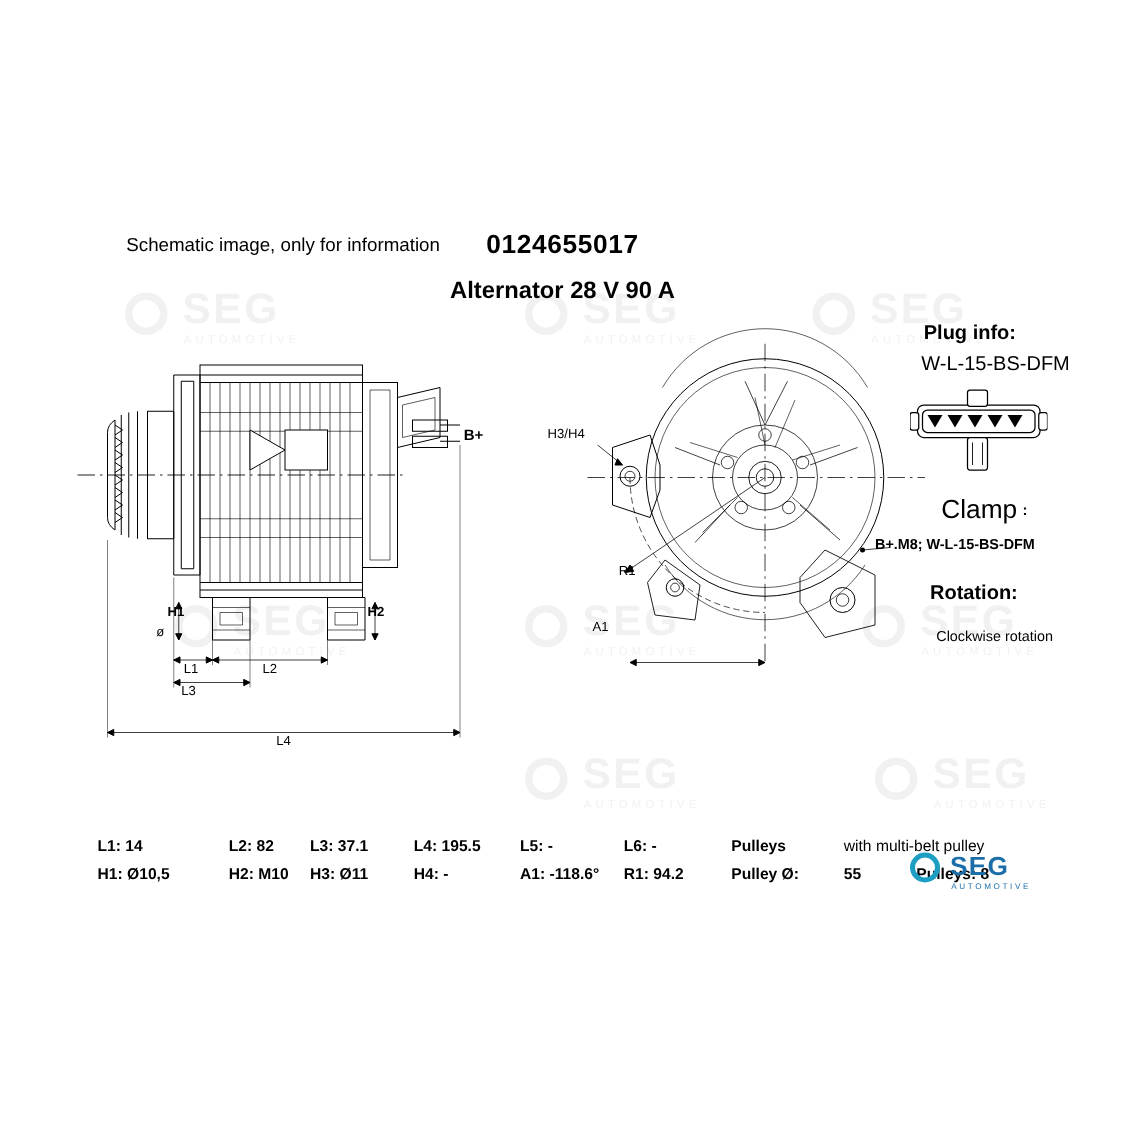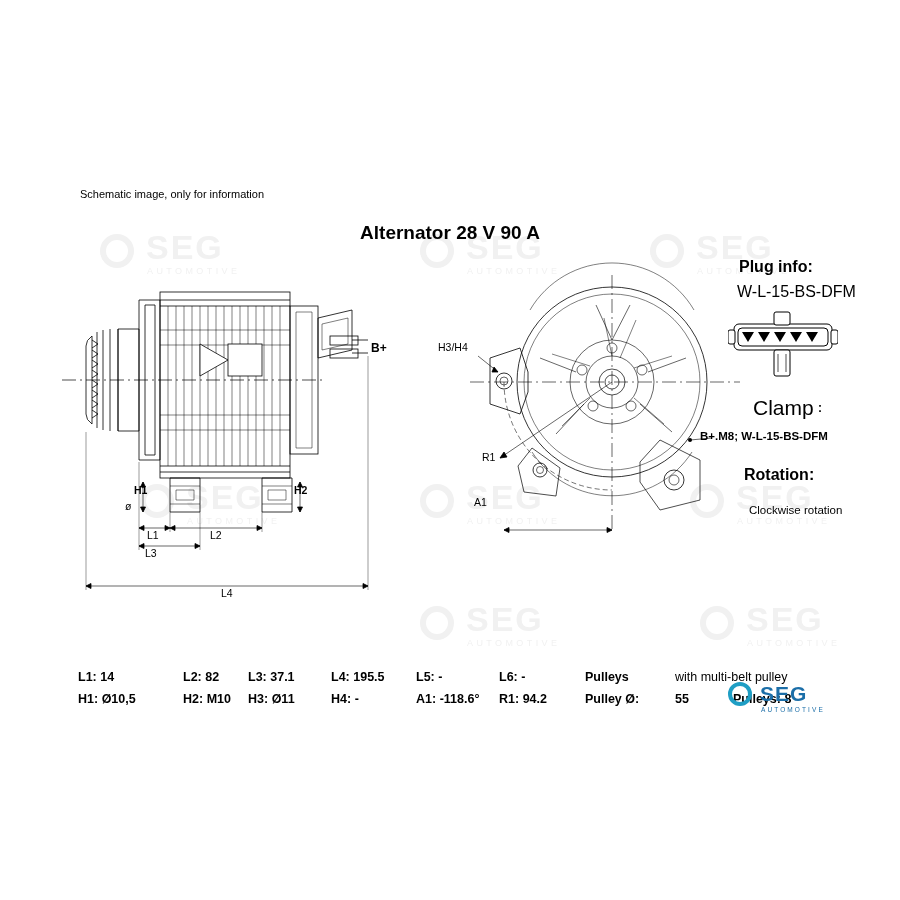--- a/index.html
+++ b/index.html
@@ -48,22 +48,22 @@
     position: absolute;
     left: 47px; top: 38px;
     font-size: 9px;
     letter-spacing: 3.4px;
     color: #f1f1f1;
   }
 
   
   .schematic-note {
     position: absolute;
-    left: 80px; top: 188px;
-    font-size: 11px;
+    left: 101px; top: 188px;
+    font-size: 15px;
     color: #000;
   }
   .part-number {
     position: absolute;
     left: 0; top: 184px;
     width: 900px;
     text-align: center;
     font-size: 21px;
     font-weight: bold;
     letter-spacing: 0.5px;
@@ -242,20 +242,21 @@
     <div class="wm-text">SEG</div>
     <div class="wm-sub">AUTOMOTIVE</div>
   </div>
   <div class="wm" style="left:700px; top:600px;">
     <div class="wm-ring"></div>
     <div class="wm-text">SEG</div>
     <div class="wm-sub">AUTOMOTIVE</div>
   </div>
 
   <div class="schematic-note">Schematic image, only for information</div>
+  <div class="part-number">0124655017</div>
   <div class="part-title">Alternator 28 V 90 A</div>
 
   <svg class="drawing" viewBox="0 0 900 900">
     <g stroke="#000" fill="none" stroke-width="0.8">
 
       <path d="M92 336 L92 424 M97 332 L97 428 M103 330 L103 430 M110 329 L110 431 M118 329 L118 431"></path>
       <path d="M92 336 Q86 340 86 346 L86 414 Q86 420 92 424"></path>
       <path d="M118 329 L139 329 L139 431 L118 431 Z"></path>
 
       <path d="M92 340 l6 4 l-6 4 M92 350 l6 4 l-6 4 M92 360 l6 4 l-6 4 M92 370 l6 4 l-6 4 M92 380 l6 4 l-6 4 M92 390 l6 4 l-6 4 M92 400 l6 4 l-6 4 M92 410 l6 4 l-6 4"></path>
@@ -371,21 +372,21 @@
 
   <div class="dimlabel" style="left:371px; top:341px; font-size:12px; font-weight:bold;">B+</div>
   <div class="dimlabel" style="left:134px; top:484px; font-weight:bold;">H1</div>
   <div class="dimlabel" style="left:125px; top:500px;">ø</div>
   <div class="dimlabel" style="left:294px; top:484px; font-weight:bold;">H2</div>
   <div class="dimlabel" style="left:147px; top:529px;">L1</div>
   <div class="dimlabel" style="left:210px; top:529px;">L2</div>
   <div class="dimlabel" style="left:145px; top:547px;">L3</div>
   <div class="dimlabel" style="left:221px; top:587px;">L4</div>
   <div class="dimlabel" style="left:438px; top:341px;">H3/H4</div>
-  <div class="dimlabel" style="left:470px; top:451px;padding-left:12px;">R1</div>
+  <div class="dimlabel" style="left:483px; top:451px;padding-left:12px;">R1</div>
   <div class="dimlabel" style="left:474px; top:496px;">A1</div>
 
   <div class="plug-info-title">Plug info:</div>
   <div class="plug-info-value">W-L-15-BS-DFM</div>
 
   <div class="connector">
     <svg viewBox="0 0 110 72" width="110" height="72">
       <g stroke="#000" fill="none" stroke-width="1">
         <rect x="6" y="14" width="98" height="26" rx="5" fill="#fff"></rect>
         <rect x="10" y="18" width="90" height="18" rx="4" fill="#fff"></rect>

